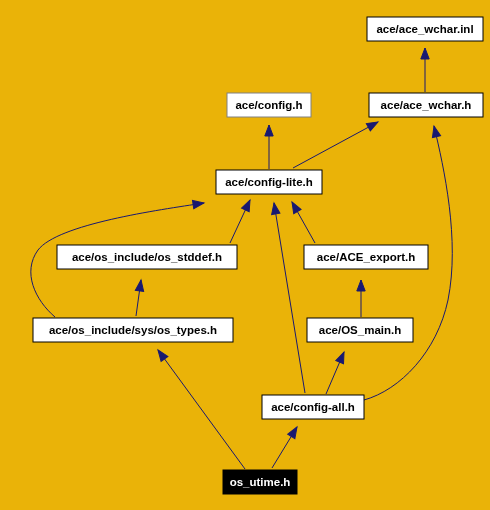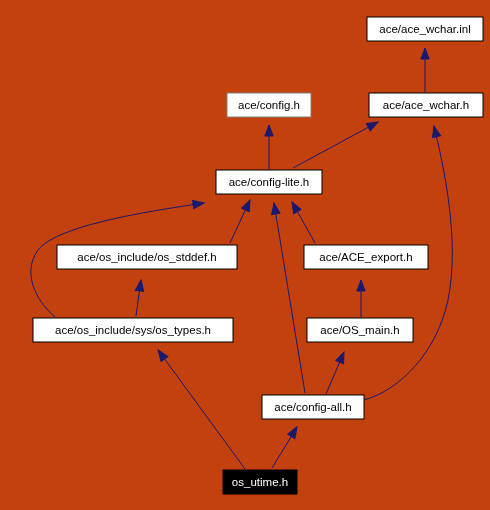--- a/index.html
+++ b/index.html
@@ -4,23 +4,24 @@
 <style>
   html, body {
     margin: 0;
     padding: 0;
     background: #ffffff;
   }
   #graph-root {
     position: relative;
     width: 490px;
     height: 510px;
-    background: #c2410c;
+    background: #eab308;
     font-family: "Liberation Sans", sans-serif;
     overflow: hidden;
+    font-weight: bold;
   }
   svg#graph-canvas {
     position: absolute;
     left: 0;
     top: 0;
     width: 490px;
     height: 510px;
     display: block;
   }
   .edge-path {

